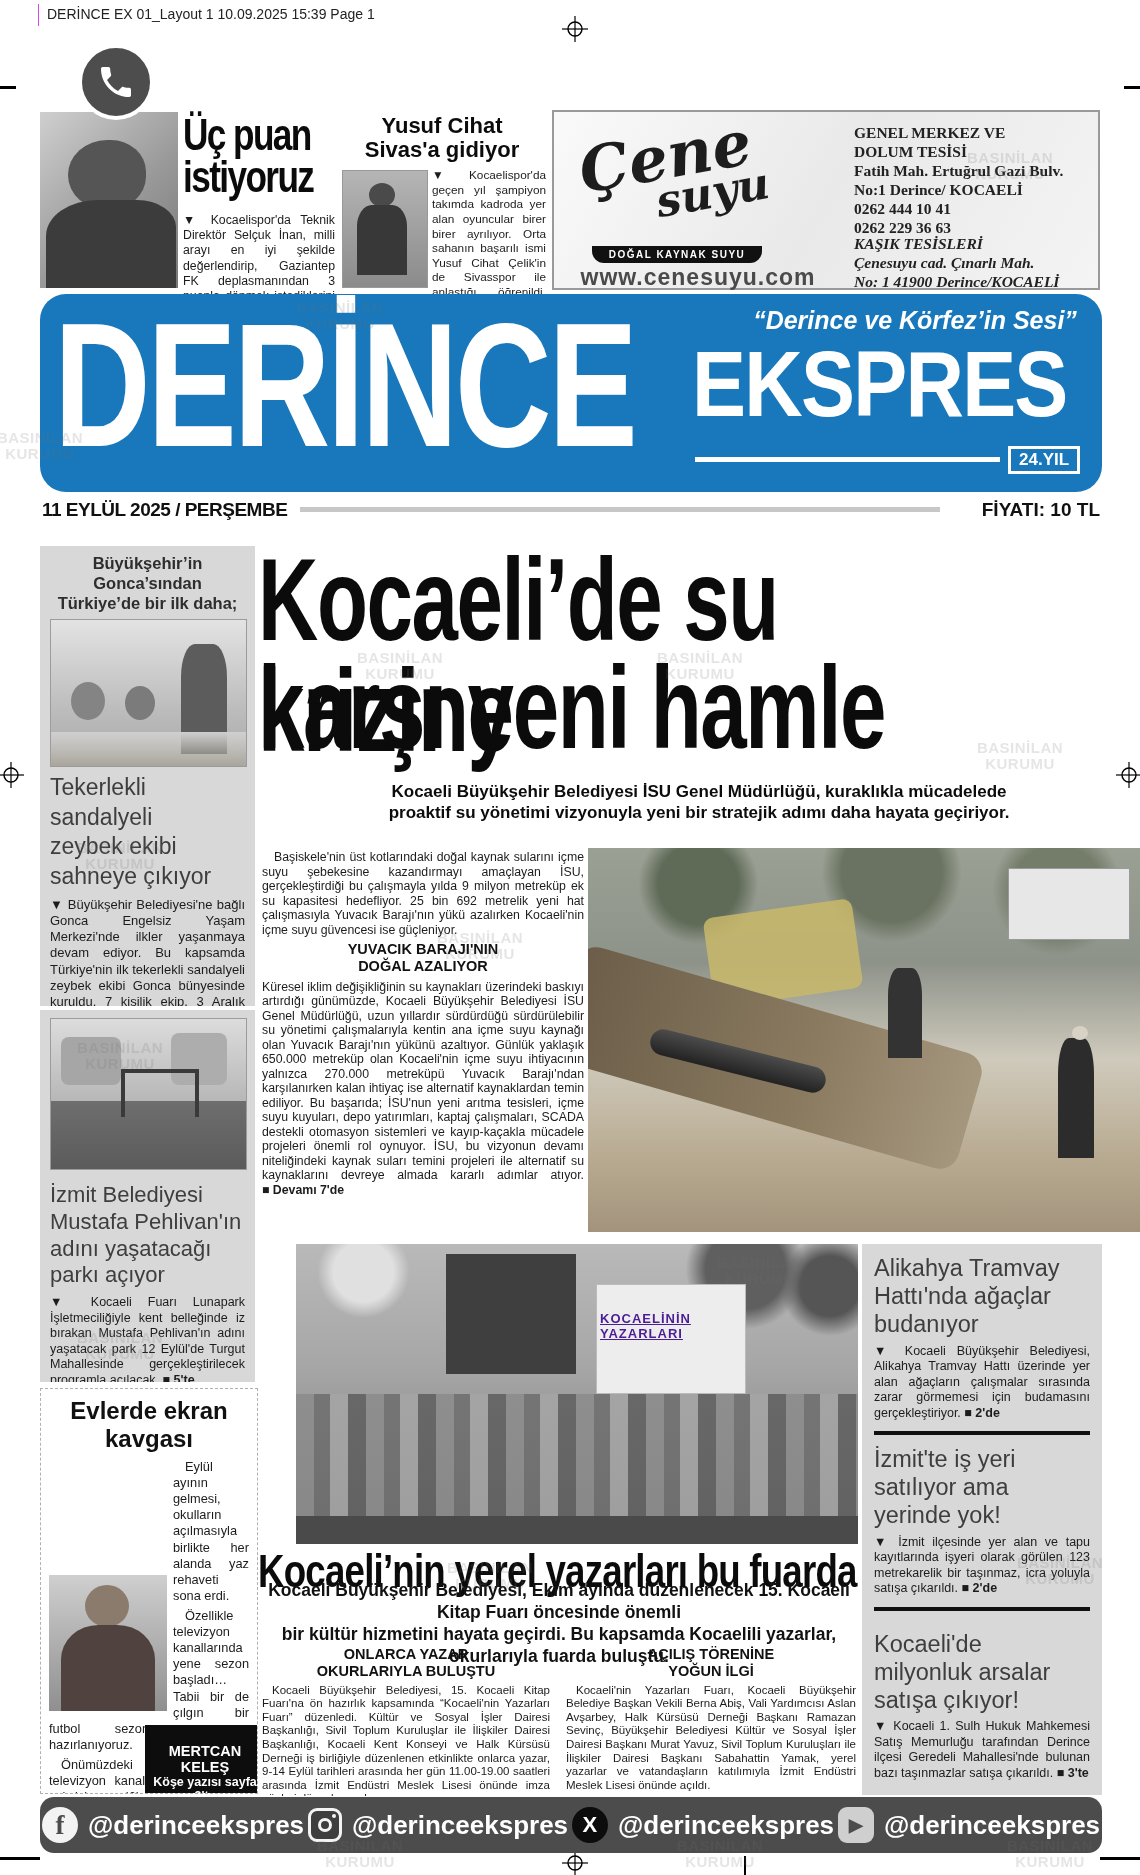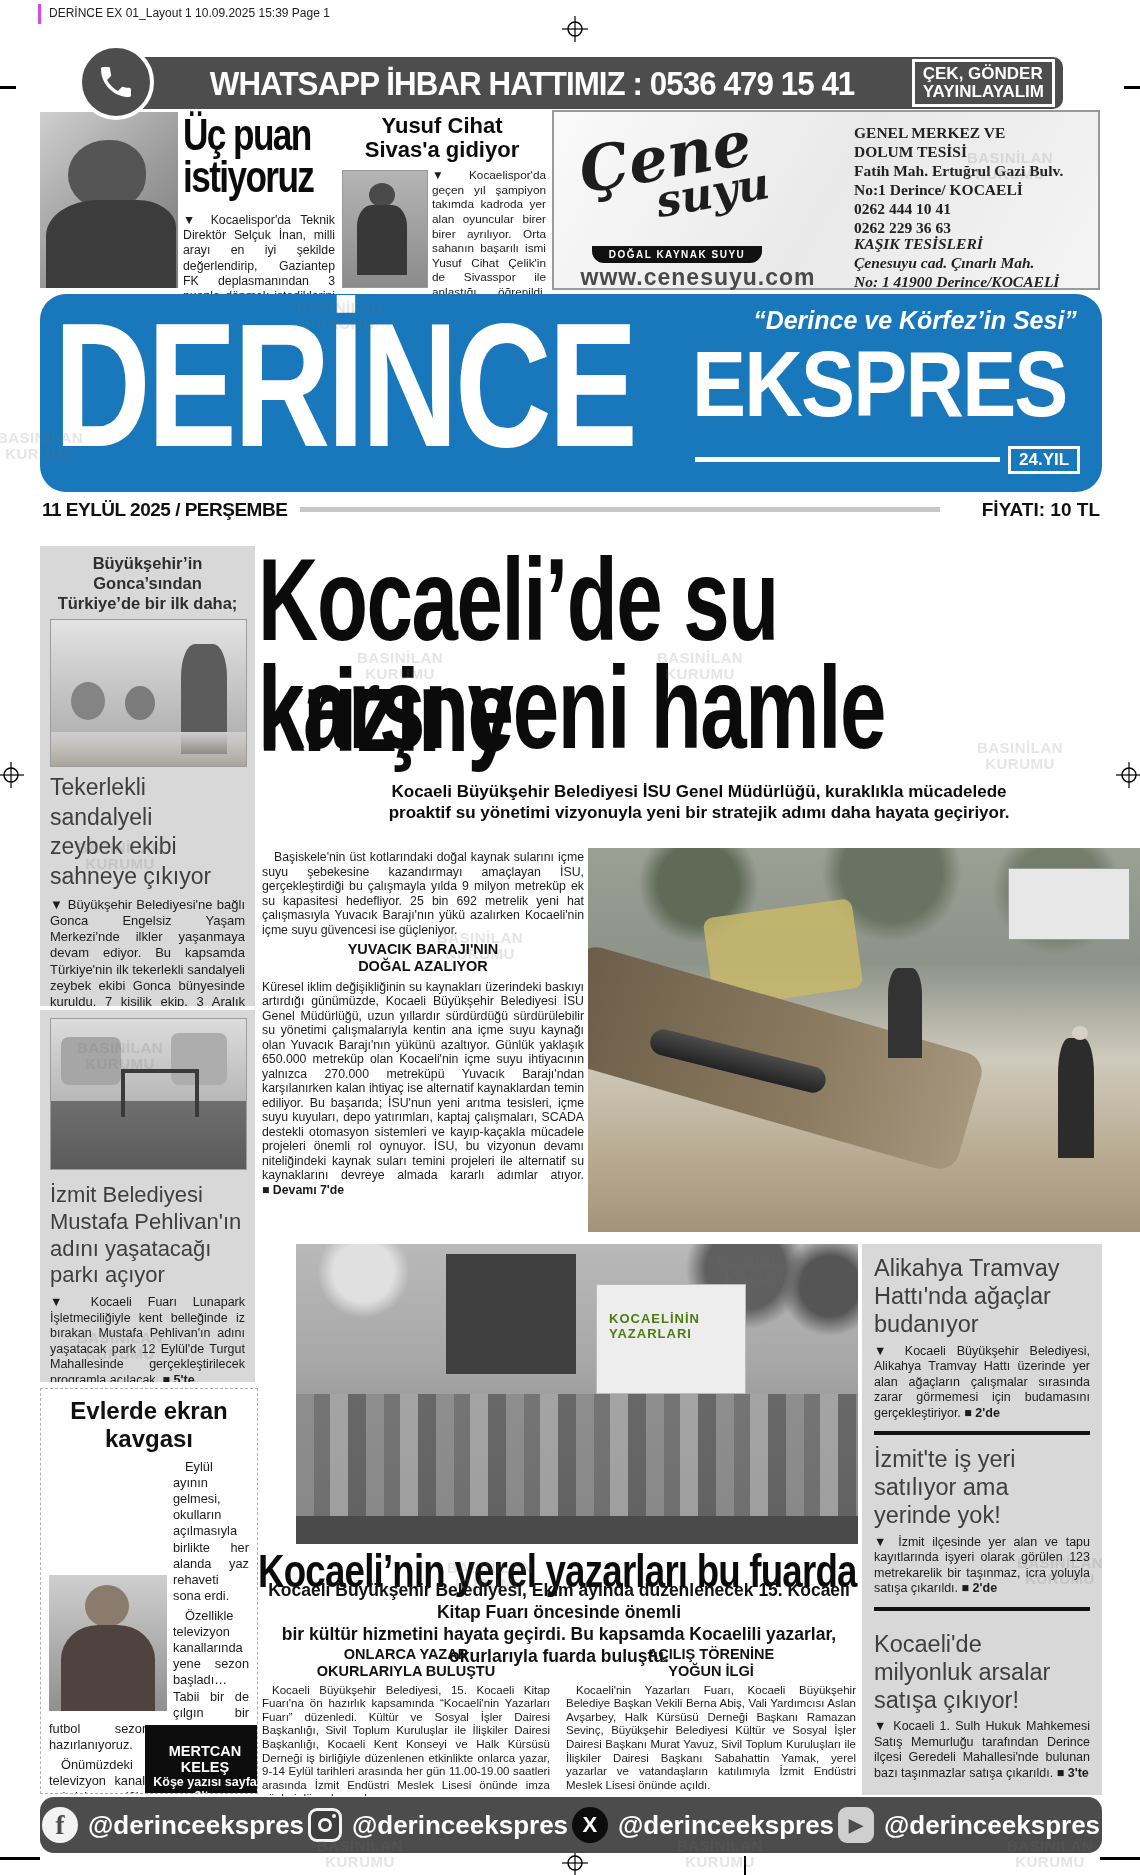--- a/index.html
+++ b/index.html
@@ -57,21 +57,21 @@
   .icon-x{width:36px;height:36px;border-radius:50%;background:#0c0c0c;color:#fff;font-weight:900;font-size:22px;
           display:flex;align-items:center;justify-content:center;}
   .icon-play{width:36px;height:36px;border-radius:9px;background:#cfcfcf;color:#4c4c4c;font-size:18px;
              display:flex;align-items:center;justify-content:center;}
 </style>
 </head>
 <body>
 
 <div class="page">
 
-  <div class="abs" style="left:38px;top:4px;border-left:3px solid #d946ef;padding:2px 0 4px 8px;font-size:12px;color:#222;">
+  <div class="abs" style="left:38px;top:4px;border-left:1px solid #d946ef;padding:2px 0 4px 8px;font-size:14px;color:#222;">
     <span>DERİNCE EX 01_Layout 1  10.09.2025  15:39  Page 1</span>
   </div>
 
   <svg class="regmark" style="left:562px;top:16px;" width="26" height="26" viewBox="0 0 26 26">
     <circle cx="13" cy="13" r="7" fill="none" stroke="#000" stroke-width="1.4"></circle>
     <line x1="13" y1="0" x2="13" y2="26" stroke="#000" stroke-width="1.2"></line>
     <line x1="0" y1="13" x2="26" y2="13" stroke="#000" stroke-width="1.2"></line>
   </svg>
   <svg class="regmark" style="left:-2px;top:762px;" width="26" height="26" viewBox="0 0 26 26">
     <circle cx="13" cy="13" r="7" fill="none" stroke="#000" stroke-width="1.4"></circle>
@@ -87,25 +87,20 @@
     <circle cx="13" cy="13" r="7" fill="none" stroke="#000" stroke-width="1.4"></circle>
     <line x1="13" y1="0" x2="13" y2="26" stroke="#000" stroke-width="1.2"></line>
     <line x1="0" y1="13" x2="26" y2="13" stroke="#000" stroke-width="1.2"></line>
   </svg>
   <div class="crop" style="left:0;top:86px;width:16px;height:3px;"></div>
   <div class="crop" style="left:1124px;top:86px;width:16px;height:3px;"></div>
   <div class="crop" style="left:0;top:1857px;width:40px;height:3px;"></div>
   <div class="crop" style="left:1100px;top:1857px;width:40px;height:3px;"></div>
   <div class="crop" style="left:744px;top:1856px;width:2px;height:19px;"></div>
 
-  <div class="wa-bar">
-    <div class="wa-text">WHATSAPP İHBAR HATTIMIZ : 0536 479 15 41</div>
-    <div class="wa-badge pl">ÇEK, GÖNDER
-YAYINLAYALIM</div>
-  </div>
   <div class="wa-circle">
     <svg width="40" height="40" viewBox="0 0 24 24">
         <path fill="#fff" d="M6.62 10.79c1.44 2.83 3.76 5.14 6.59 6.59l2.2-2.2c.27-.27.67-.36 1.02-.24 1.12.37 2.33.57 3.57.57.55 0 1 .45 1 1V20c0 .55-.45 1-1 1-9.39 0-17-7.61-17-17 0-.55.45-1 1-1h3.5c.55 0 1 .45 1 1 0 1.25.2 2.45.57 3.57.11.35.03.74-.25 1.02l-2.2 2.2z"></path>
       </svg>
   </div>
 
   <div class="photo" style="left:40px;top:112px;width:138px;height:176px;background:linear-gradient(135deg,#cfcfcf,#9a9a9a 55%,#777);">
     <div style="position:absolute;left:28px;top:28px;width:78px;height:70px;border-radius:50% 45% 48% 50%;background:#555;"></div>
     <div style="position:absolute;left:6px;top:88px;width:130px;height:90px;border-radius:40% 30% 0 0;background:#3c3c3c;"></div>
   </div>
@@ -242,21 +237,21 @@
     <div style="position:absolute;left:-30px;top:150px;width:420px;height:120px;background:linear-gradient(90deg,#6b5d49,#8a7a60 60%,#a5977e);transform:rotate(16deg);border-radius:20px;"></div>
     <div style="position:absolute;left:60px;top:200px;width:180px;height:26px;background:linear-gradient(180deg,#4c4c4c,#222);border-radius:13px;transform:rotate(14deg);"></div>
     <div style="position:absolute;left:300px;top:120px;width:34px;height:90px;border-radius:30% 30% 0 0;background:#333;"></div>
     <div style="position:absolute;left:470px;top:190px;width:36px;height:120px;border-radius:30% 30% 0 0;background:#2c2c2c;"></div>
     <div style="position:absolute;left:484px;top:178px;width:16px;height:14px;border-radius:50%;background:#d7d2c5;"></div>
   </div>
 
   <div class="photo" style="left:296px;top:1244px;width:562px;height:300px;background:linear-gradient(180deg,#b9b9b9 0%,#a7a7a7 40%,#8f8f8f 70%,#6f6f6f);">
     <div style="position:absolute;left:0;top:0;width:100%;height:140px;background:radial-gradient(circle at 12% 20%,#e0e0e0 0 30px,transparent 46px),radial-gradient(circle at 80% 18%,#5f5f5f 0 40px,transparent 60px),radial-gradient(circle at 95% 30%,#555 0 30px,transparent 50px);"></div>
     <div style="position:absolute;left:150px;top:10px;width:130px;height:120px;background:#3f3f3f;"></div>
-    <div class="pl" style="position:absolute;left:300px;top:40px;width:150px;height:110px;background:#ededed;border:1px solid #bbb;color:#4d7c0f;font-weight:800;font-size:13px;letter-spacing:1px;padding:26px 0 0 12px;box-sizing:border-box;">KOCAELİNİN
+    <div class="pl" style="position:absolute;left:300px;top:40px;width:150px;height:110px;background:#ededed;border:1px solid #bbb;color:#4c1d95;font-weight:800;font-size:13px;letter-spacing:1px;padding:26px 0 0 3px;box-sizing:border-box;text-decoration:underline;">KOCAELİNİN
 YAZARLARI</div>
     <div style="position:absolute;left:0;bottom:0;width:100%;height:150px;background:repeating-linear-gradient(90deg,#8b8b8b 0 18px,#6d6d6d 18px 34px,#a5a5a5 34px 52px,#5e5e5e 52px 70px);opacity:.85;"></div>
     <div style="position:absolute;left:0;bottom:0;width:100%;height:28px;background:#4a4a4a;"></div>
   </div>
 
   <div class="abs" style="left:258px;top:1548px;">
     <span class="hl-heavy cond" style="font-size:47px;letter-spacing:-1px;transform:scaleX(.78);">Kocaeli’nin yerel yazarları bu fuarda</span>
   </div>
   <div class="abs pl" style="left:260px;top:1580px;width:598px;text-align:center;font-weight:800;font-size:17.5px;line-height:1.25;">Kocaeli Büyükşehir Belediyesi, Ekim ayında düzenlenecek 15. Kocaeli Kitap Fuarı öncesinde önemli
 bir kültür hizmetini hayata geçirdi. Bu kapsamda Kocaelili yazarlar, okurlarıyla fuarda buluştu.</div>

